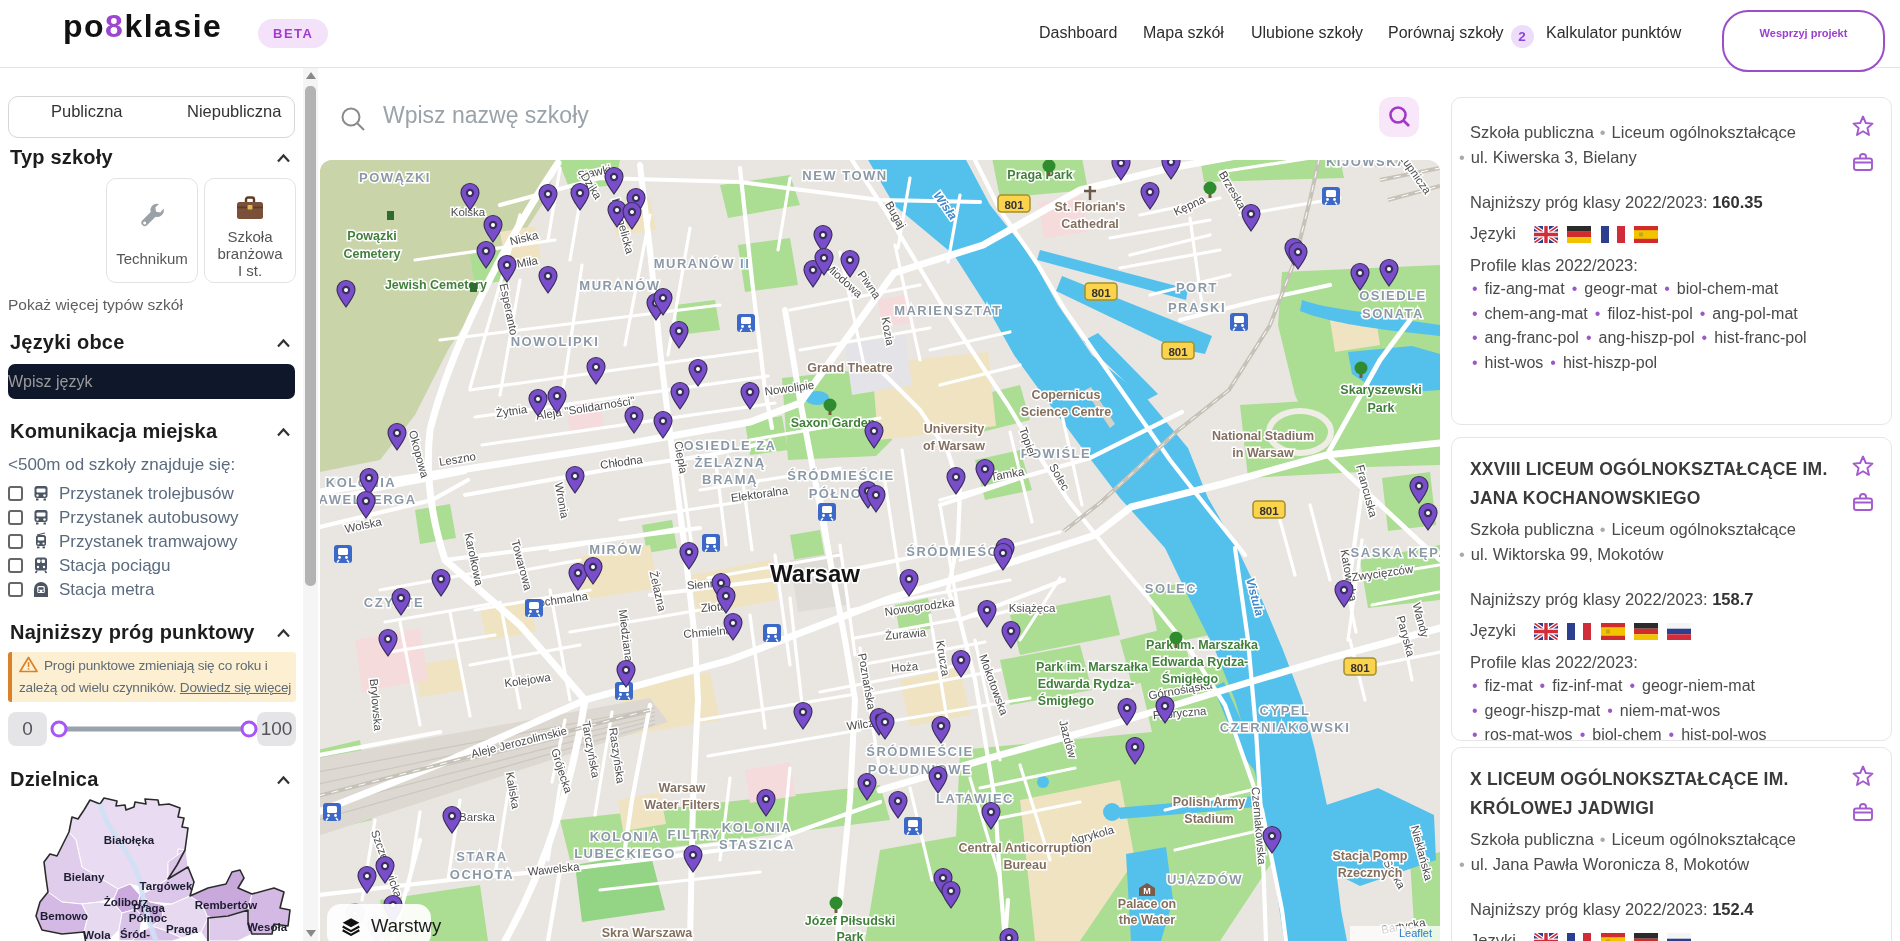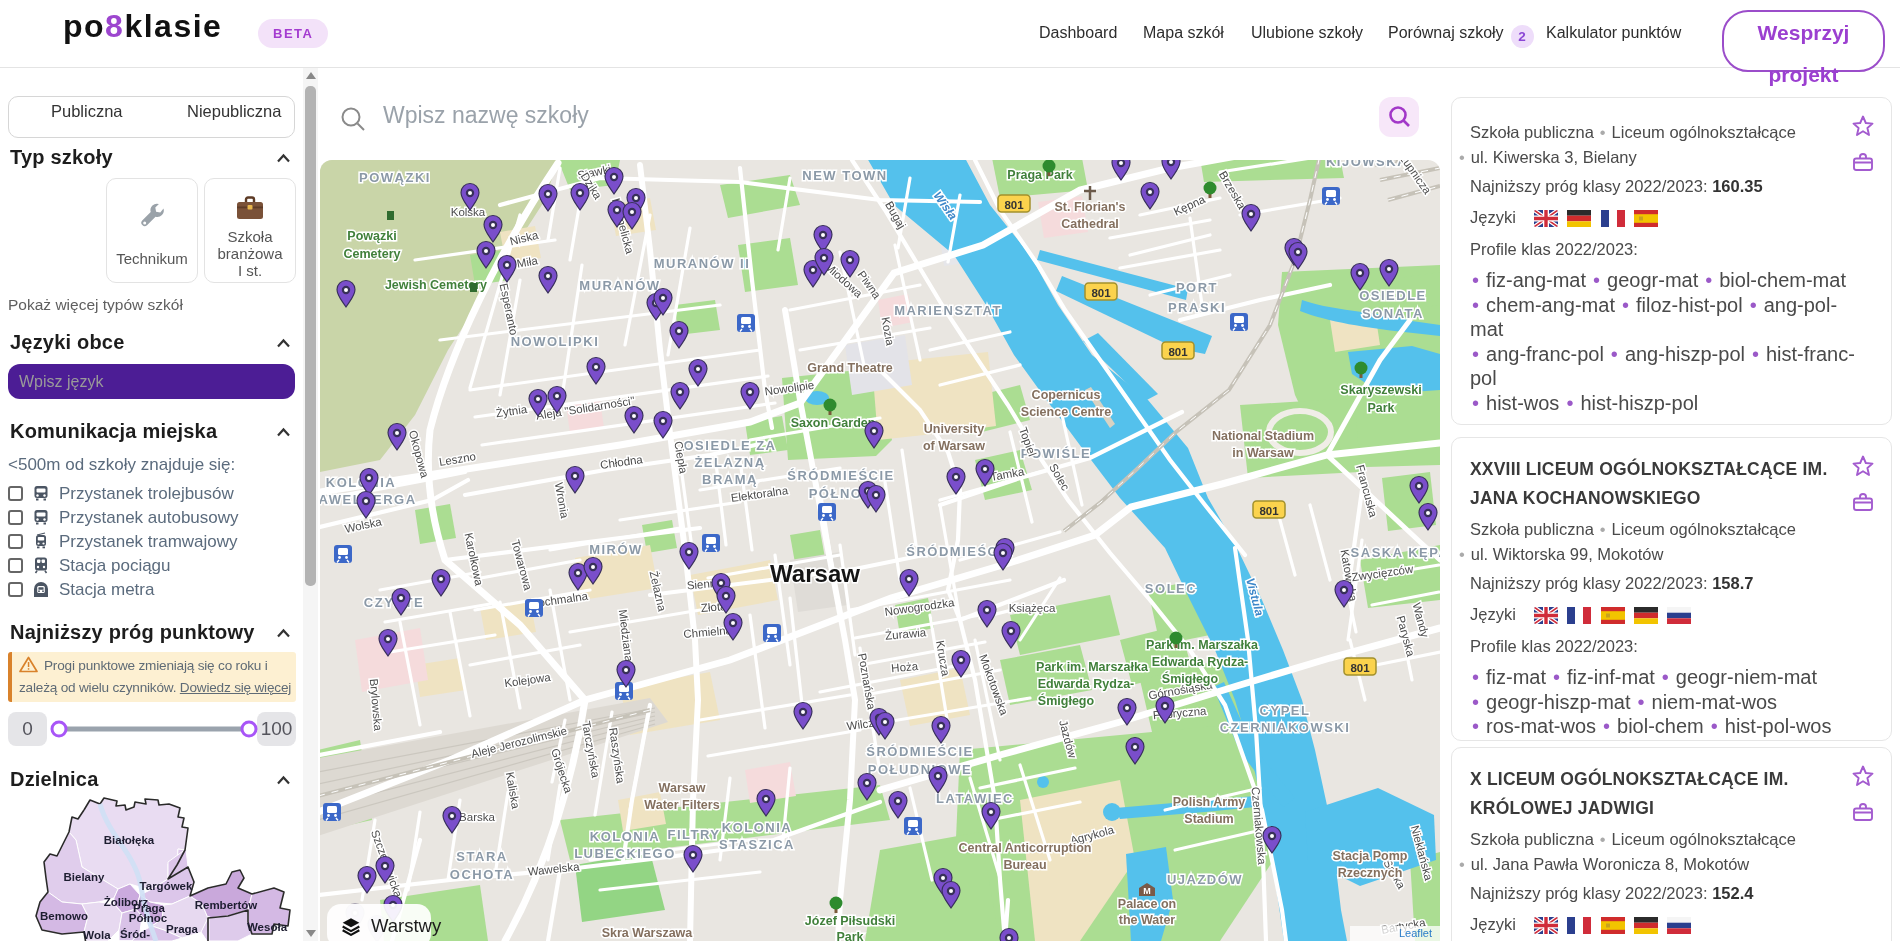--- a/index.html
+++ b/index.html
@@ -2,53 +2,53 @@
 <html><head><meta charset="utf-8"><style>
 *{margin:0;padding:0;box-sizing:border-box}
 html,body{width:1900px;height:941px;overflow:hidden;font-family:"Liberation Sans",sans-serif;background:#fff}
 .abs{position:absolute}
 #header{position:absolute;left:0;top:0;width:1900px;height:68px;background:#fff;border-bottom:1px solid #e4e4e4;z-index:30}
 .logo{position:absolute;left:63px;top:8px;font-size:32px;font-weight:bold;letter-spacing:1.5px;color:#111}
 .logo .p8{color:#9d46cf}
 .beta{position:absolute;left:258px;top:19px;background:#f3e2f9;color:#a43bd0;font-size:13px;font-weight:bold;letter-spacing:1.5px;padding:7px 15px;border-radius:16px}
 .nav{position:absolute;top:24px;font-size:16px;color:#2e2e2e;white-space:nowrap}
 .navbadge{display:inline-block;width:23px;height:23px;line-height:23px;text-align:center;background:#eeddfa;color:#8b46d6;border-radius:50%;font-size:13.5px;font-weight:bold;vertical-align:-3px;margin-left:7px}
-.donate{position:absolute;left:1722px;top:10px;width:163px;height:62px;border:2px solid #9b4dca;border-radius:26px;color:#9b3fd0;font-weight:bold;font-size:21px;text-align:center;line-height:42px;background:#fff}
+.donate{position:absolute;left:1722px;top:10px;width:163px;height:62px;border:2px solid #9b4dca;border-radius:26px;color:#9b3fd0;font-weight:bold;font-size:11px;text-align:center;line-height:42px;background:#fff}
 #sidebar{position:absolute;left:0;top:68px;width:318px;height:873px;background:#fff;border-right:1px solid #e0e0e0;z-index:20}
 .toggle{position:absolute;left:8px;top:28px;width:287px;height:42px;border:1px solid #d6d6d6;border-radius:10px;font-size:16.5px;color:#333}
 .toggle span{position:absolute;top:5px}
 .h2{position:absolute;left:10px;font-size:20px;font-weight:bold;color:#1d1d1d;letter-spacing:0.2px}
 .carat{position:absolute;left:276px;width:14px;height:14px}
 .carat svg{display:block}
 .typbtn{position:absolute;top:110px;width:92px;height:105px;border:1px solid #e3e3e3;border-radius:10px;background:#fff;text-align:center;font-size:15px;color:#555}
 .gray{color:#5f5f5f}
-.sideinput{position:absolute;left:8px;top:296px;width:287px;height:35px;background:#4c1d95;border-radius:12px;color:#9a9a9a;font-size:16px;line-height:35px;padding-left:11px}
+.sideinput{position:absolute;left:8px;top:296px;width:287px;height:35px;background:#0f172a;border-radius:7px;color:#9a9a9a;font-size:16px;line-height:35px;}
 .ckrow{position:absolute;left:8px;height:20px;font-size:17px;color:#5b6b7d;white-space:nowrap}
 .ckbox{display:inline-block;width:15px;height:15px;border:2px solid #666;border-radius:3px;vertical-align:-2px;margin-right:9px}
 .ckrow svg{vertical-align:-3px;margin-right:9px}
 .warn{position:absolute;left:8px;top:584px;width:288px;height:50px;background:#fdf0d2;border-left:4px solid #d9822b;border-radius:3px;font-size:13.6px;color:#5f6b76;line-height:22px;padding:3px 2px 0 7px;overflow:hidden;letter-spacing:-0.2px}
 .warn .lnk{text-decoration:underline}
 .valbox{position:absolute;top:644px;width:39px;height:34px;background:#e5e5e8;border-radius:8px;color:#54545c;font-size:19px;text-align:center;line-height:34px}
 #map-col{position:absolute;left:319px;top:68px;width:1121px;height:873px;background:#fff;z-index:10}
 .searchtxt{position:absolute;left:64px;top:34px;font-size:23px;color:#9aa2aa}
 .searchbtn{position:absolute;left:1060px;top:29px;width:40px;height:40px;background:#f7e7f9;border-radius:12px}
 #mapwrap{position:absolute;left:1px;top:92px;width:1120px;height:781px;border-radius:12px 12px 0 0;overflow:hidden}
 .warstwy{position:absolute;left:8px;top:836px;width:104px;height:44px;background:rgba(255,255,255,.92);border-radius:14px;z-index:5;font-size:20px;color:#1c1c1c}
 #rightpanel{position:absolute;left:1440px;top:68px;width:460px;height:873px;background:#fff;z-index:20}
 .card{position:absolute;left:11px;width:441px;background:#fff;border:1px solid #e6e6e6;border-radius:10px;padding:17px 18px 0 18px}
 .ctitle{font-size:17.5px;line-height:28.5px;font-weight:bold;color:#3a3a3a;letter-spacing:0.2px;width:385px;white-space:nowrap}
 .cicons{position:absolute;right:16px;top:16px;width:24px}
 .cmeta{font-size:16.5px;color:#4a4a4a;line-height:24.5px;margin-top:5px;width:400px}
 .cmeta .dot{color:#aaa;padding:0 6px}
-.cprog{font-size:16.5px;color:#4a4a4a;margin-top:8px}
+.cprog{font-size:16.5px;color:#4a4a4a;margin-top:24px}
 .cprog b{color:#333}
 .clang{font-size:16.5px;color:#4a4a4a;margin-top:12px;height:20px}
 .clang svg{vertical-align:-4px}
 .cprof{font-size:16.5px;color:#4a4a4a;margin-top:12px}
-.clist{font-size:20px;color:#4a4a4a;line-height:24.5px;margin-top:9px;width:400px}
+.clist{font-size:16px;color:#4a4a4a;line-height:24.5px;margin-top:2px;width:400px}
 .clist .b{color:#9b59c8;padding:0 7px 0 7px}
 .clist .b1{color:#9b59c8;padding:0 7px 0 2px}
 </style></head><body>
 <div id="header">
  <div class="logo">po<span class="p8">8</span>klasie</div>
  <div class="beta">BETA</div>
  <div class="nav" style="left:1039px">Dashboard</div>
  <div class="nav" style="left:1143px">Mapa szkół</div>
  <div class="nav" style="left:1251px">Ulubione szkoły</div>
  <div class="nav" style="left:1388px">Porównaj szkoły<span class="navbadge">2</span></div>

